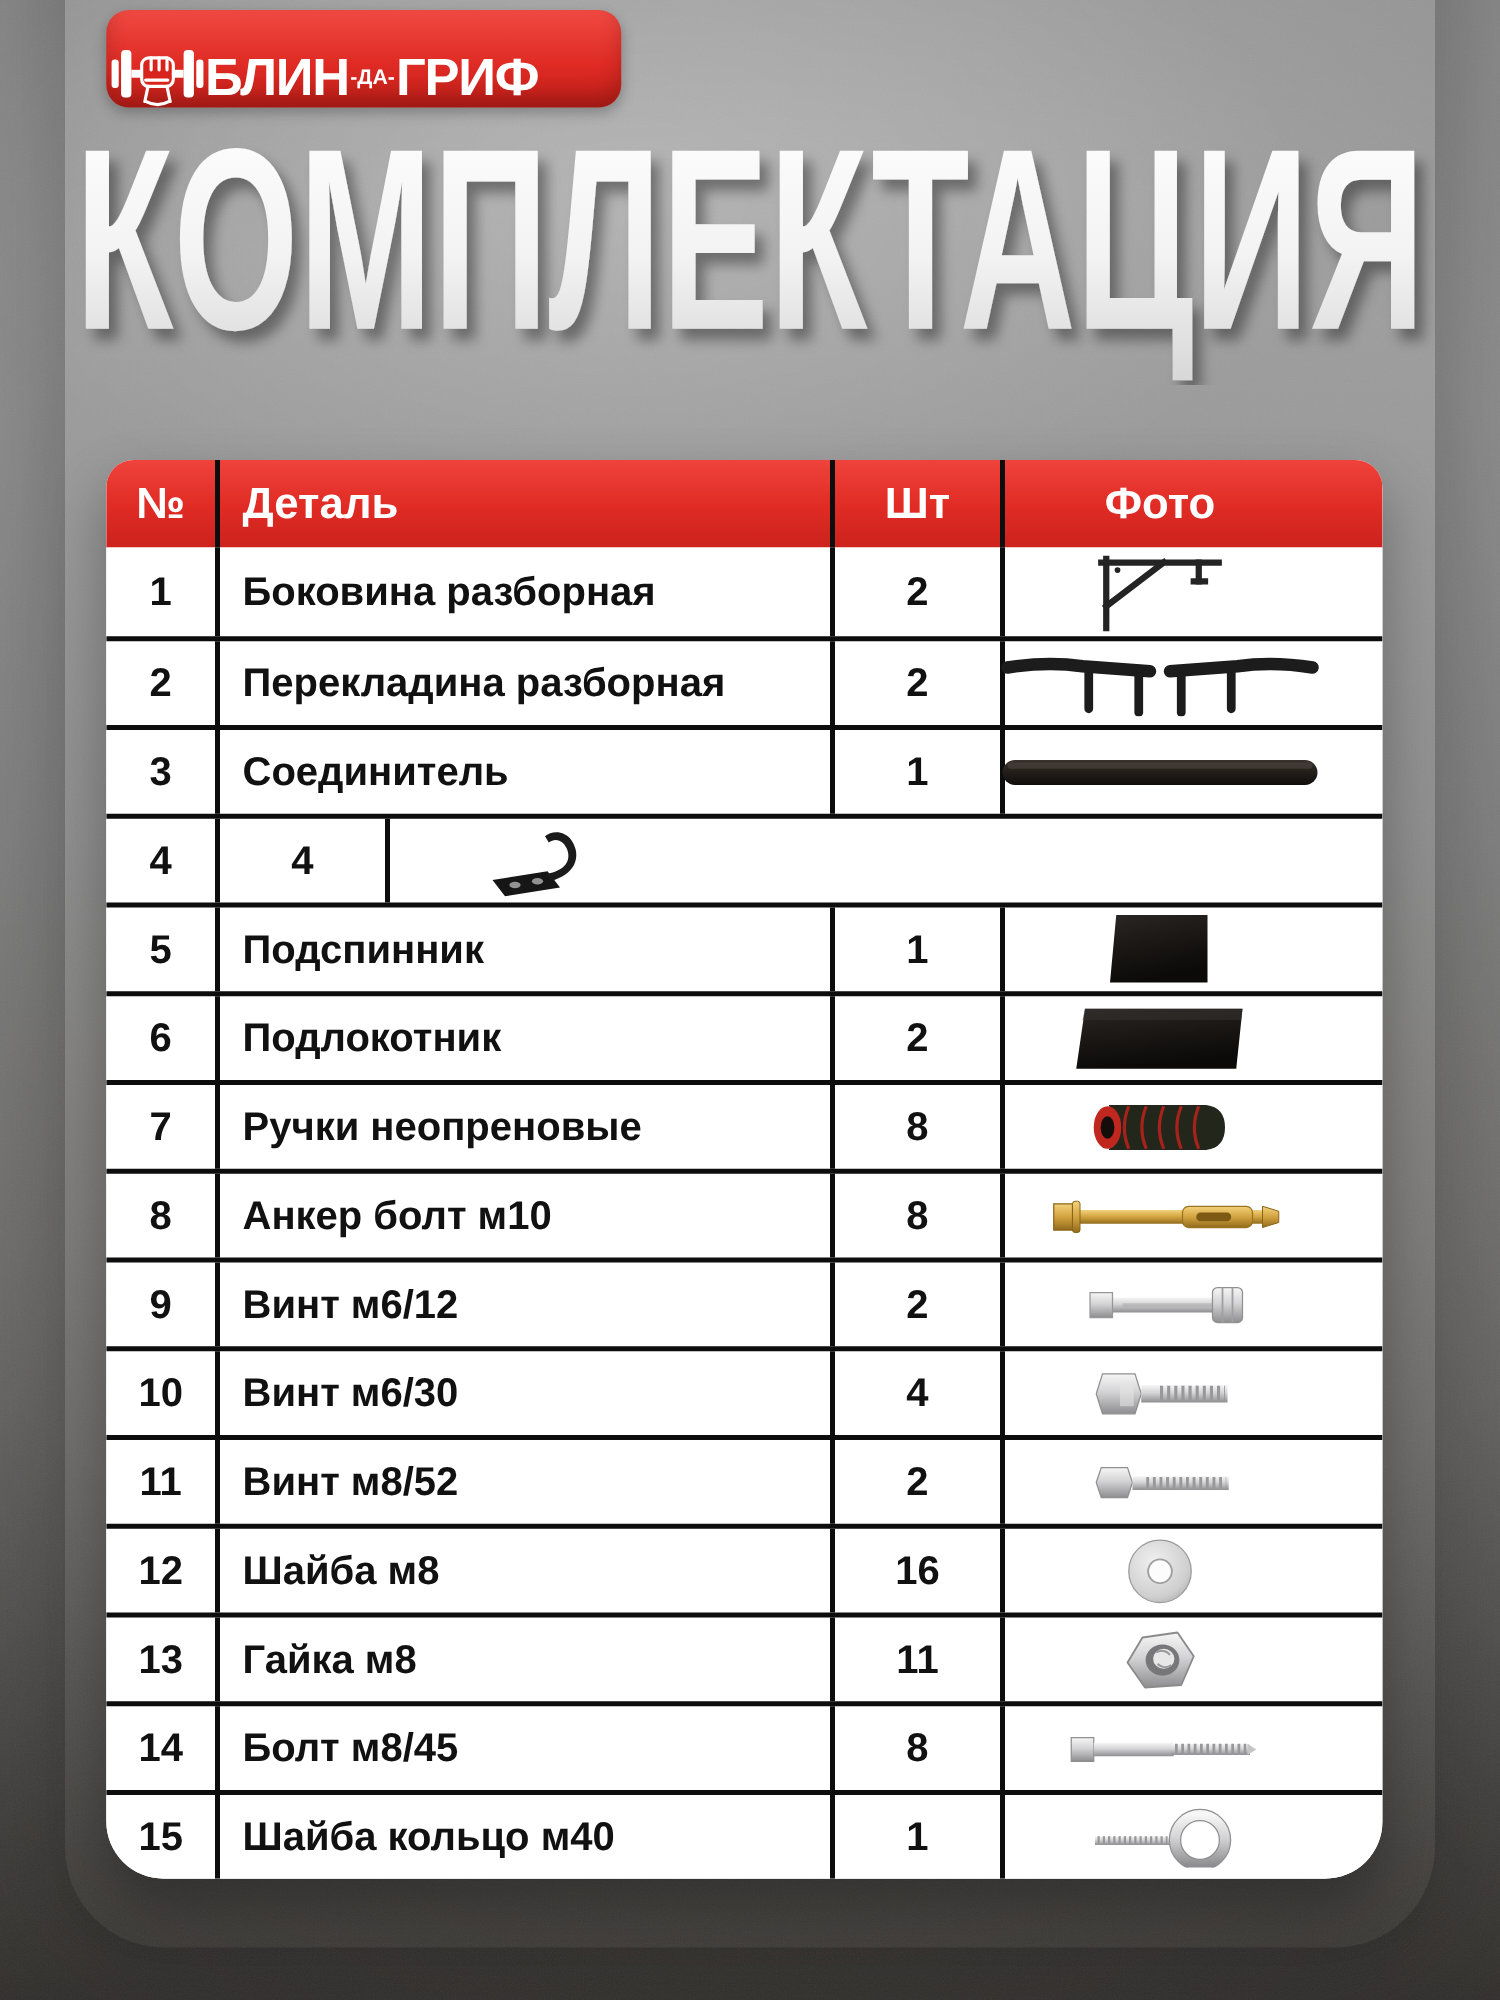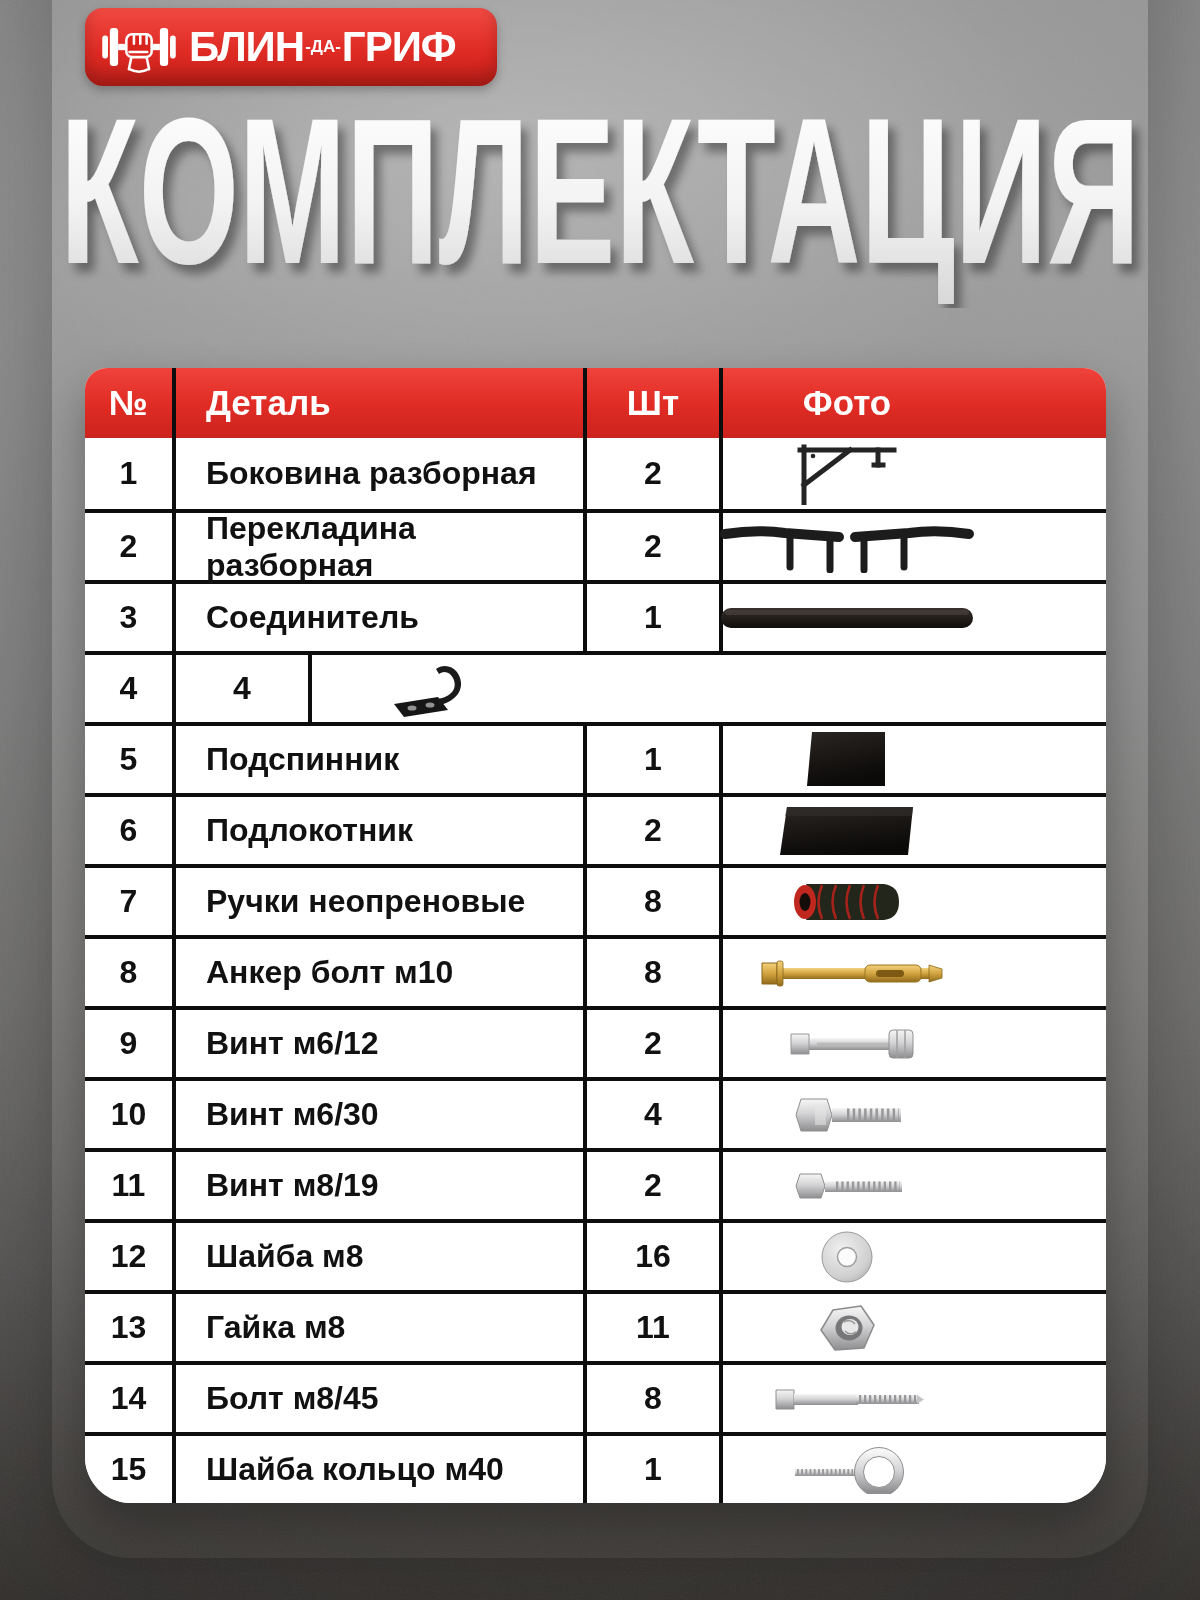--- a/index.html
+++ b/index.html
@@ -18,21 +18,21 @@
   .panel-shadow{
     position:absolute;left:52px;right:52px;top:-90px;bottom:42px;
     border-radius:80px;pointer-events:none;
     box-shadow:0 0 0 1500px rgba(0,0,0,0.10), 0 0 55px 18px rgba(0,0,0,0.16);
   }
   svg.noise{position:absolute;inset:0;width:100%;height:100%;pointer-events:none;}
 
   
   .logo{
     position:absolute;left:85px;top:8px;width:412px;height:78px;
-    border-radius:18px;display:flex;align-items:center;gap:12px;padding:0 16px;box-sizing:border-box;
+    border-radius:18px;display:flex;align-items:flex-end;padding:0 3px;box-sizing:border-box;
     background:linear-gradient(180deg,#f04a42 0%,var(--brand-red) 55%,#c41f19 100%);
     box-shadow:inset 0 -10px 16px rgba(0,0,0,0.20), 0 4px 10px rgba(0,0,0,0.25);
     color:#fff;
   }
   .logo-text{display:flex;align-items:center;white-space:nowrap;}
   .logo-text .lg{font-size:42px;font-weight:700;letter-spacing:-1px;}
   .logo-text .sm{font-size:17px;font-weight:700;letter-spacing:0px;padding:0 1px;}
 
   
   .title-wrap{position:absolute;left:0;top:98px;width:1200px;height:210px;}
@@ -45,21 +45,21 @@
     box-shadow:0 22px 45px rgba(0,0,0,0.30);
   }
   .thead{
     height:70px;display:flex;color:#fff;font-weight:700;font-size:35px;
     background:linear-gradient(180deg,#ef433b 0%,var(--brand-red) 55%,#cc221d 100%);
   }
   .row{height:71px;display:flex;background:#fff;box-sizing:border-box;}
   .row + .row{border-top:4px solid var(--line);}
   .cell{display:flex;align-items:center;justify-content:center;box-sizing:border-box;}
   .c-num{width:91px;border-right:4px solid var(--line);}
-  .c-part{width:411px;border-right:4px solid var(--line);justify-content:flex-start;padding-left:30px;}
+  .c-part{width:492px;border-right:4px solid var(--line);justify-content:flex-start;padding-left:18px;text-align:right;}
   .c-qty{width:136px;border-right:4px solid var(--line);}
   .c-photo{width:248px;}
   .row .cell{font-size:32px;font-weight:700;color:#111;}
   .photo{display:flex;align-items:center;justify-content:center;}
 </style>
 </head>
 <body>
 
 <svg width="0" height="0" style="position:absolute" aria-hidden="true">
   <defs>
@@ -314,21 +314,21 @@
               <rect x="28" y="13" width="11" height="20" fill="#e6e6e6" opacity="0.55"></rect>
               <rect x="45" y="16" width="69" height="14" fill="url(#g-silver)"></rect>
               <line x1="60" y1="23" x2="112" y2="23" stroke="#98989b" stroke-width="13" stroke-dasharray="2.5 3.2"></line>
             </svg>
           </span>
     </div>
   </div>
 
   <div class="row">
     <div class="cell c-num">11</div>
-    <div class="cell c-part">Винт м8/19</div>
+    <div class="cell c-part">Винт м8/52</div>
     <div class="cell c-qty">2</div>
     <div class="cell c-photo">
       <span class="photo">
             <svg width="118" height="40" viewBox="0 0 118 40">
               <path d="M12 8 L33 8 L37 20 L33 32 L12 32 L8 20 Z" fill="url(#g-silver)" stroke="#8f8f8f" stroke-width="1"></path>
               <rect x="37" y="15" width="77" height="11" fill="url(#g-silver)"></rect>
               <line x1="48" y1="20.5" x2="112" y2="20.5" stroke="#98989b" stroke-width="10" stroke-dasharray="2.3 3"></line>
             </svg>
           </span>
     </div>

